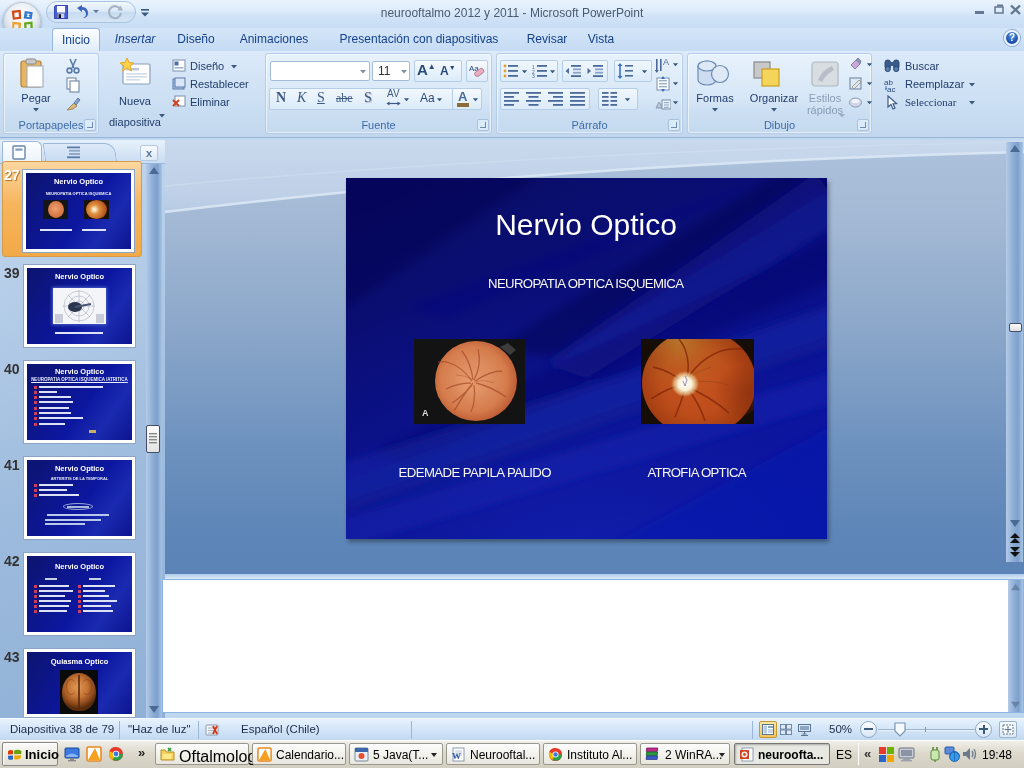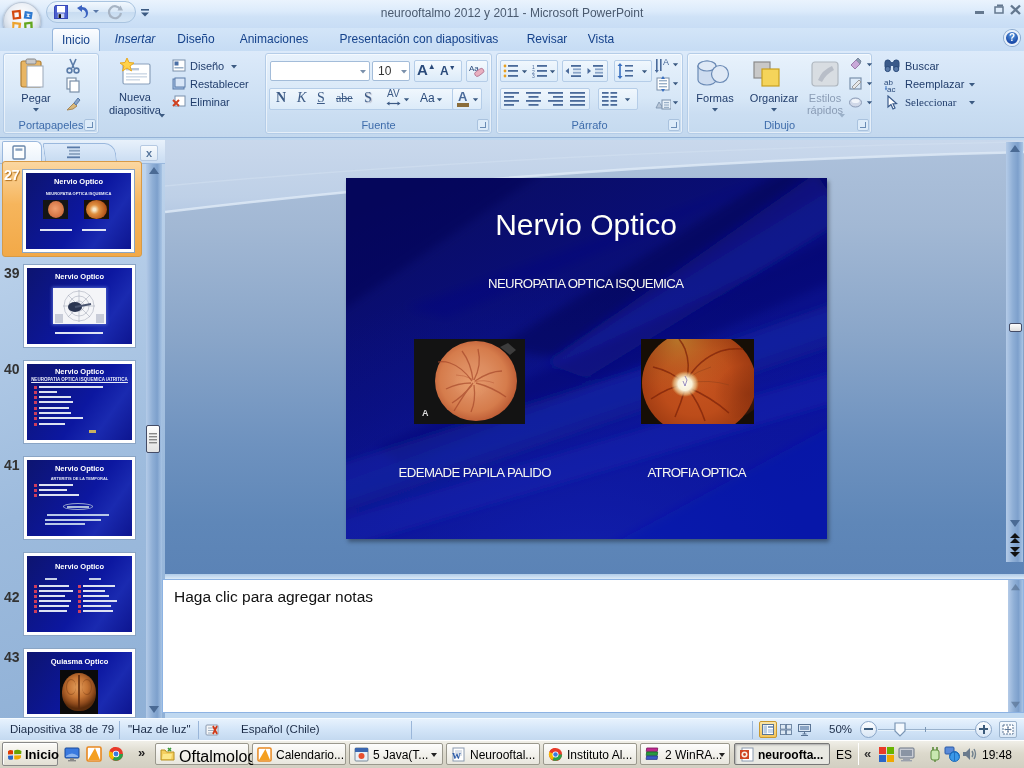--- a/index.html
+++ b/index.html
@@ -143,21 +143,21 @@
   </svg>
 
   <svg class="abs" style="left:118px;top:58px" width="34" height="30" viewBox="0 0 34 30">
     <rect x="5" y="6" width="27" height="20" rx="1.5" fill="#fff" stroke="#8aa0bb" stroke-width="1.2"></rect>
     <rect x="8" y="10" width="13" height="2.4" fill="#b8c6d8"></rect>
     <rect x="8" y="15" width="21" height="1.6" fill="#d2dce8"></rect>
     <rect x="8" y="18" width="21" height="1.6" fill="#d2dce8"></rect>
     <rect x="8" y="21" width="14" height="1.6" fill="#d2dce8"></rect>
     <path d="M9 0 L11 4.5 L16 5 L12 8 L13.5 13 L9 10 L4.5 13 L6 8 L2 5 L7 4.5 Z" fill="#ffd24a" stroke="#e8a820" stroke-width="1"></path>
   </svg>
-  <div class="abs rtxt" style="left:102px;top:91px;width:66px;text-align:center;line-height:13px;">Nueva<br>diapositiva</div>
+  <div class="abs rtxt" style="left:102px;top:91px;width:66px;text-align:center;line-height:21px;">Nueva<br>diapositiva</div>
   <svg class="abs" style="left:158px;top:113px" width="8" height="5" viewBox="0 0 8 5">
       <polygon points="1,1 7,1 4,4.6" fill="#3b5a82"></polygon>
     </svg>
 
   <svg class="abs" style="left:172px;top:59px" width="14" height="13" viewBox="0 0 14 13">
     <rect x="1" y="1" width="12" height="11" fill="#fff" stroke="#7a90ab" stroke-width="1"></rect>
     <rect x="2.5" y="2.5" width="4" height="4" fill="#4a6fa5"></rect>
     <rect x="2.5" y="8" width="9" height="1.5" fill="#9ab0c8"></rect>
   </svg>
   <div class="abs rtxt" style="left:190px;top:60px;">Diseño</div>
@@ -178,21 +178,21 @@
   <div class="abs rtxt" style="left:190px;top:96px;">Eliminar</div>
 
   <div class="abs group" style="left:265px;width:227px;">
     <div class="glabel">Fuente</div>
       <div class="dlg"></div>
   </div>
   <div class="abs" style="left:270px;top:61px;width:100px;height:20px;background:#fff;border:1px solid #a3bcd9;border-radius:2px;"></div>
   <svg class="abs" style="left:359px;top:69px" width="8" height="5" viewBox="0 0 8 5">
       <polygon points="1,1 7,1 4,4.6" fill="#7a90ab"></polygon>
     </svg>
-  <div class="abs" style="left:372px;top:61px;width:38px;height:20px;background:#fff;border:1px solid #a3bcd9;border-radius:2px;font-size:12px;color:#333;padding:2px 0 0 5px;">10</div>
+  <div class="abs" style="left:372px;top:61px;width:38px;height:20px;background:#fff;border:1px solid #a3bcd9;border-radius:2px;font-size:12px;color:#333;padding:2px 0 0 5px;">11</div>
   <svg class="abs" style="left:400px;top:69px" width="8" height="5" viewBox="0 0 8 5">
       <polygon points="1,1 7,1 4,4.6" fill="#7a90ab"></polygon>
     </svg>
   <div class="abs" style="left:414px;top:60px;width:48px;height:22px;border:1px solid #b5cde8;border-radius:2px;background:linear-gradient(#f5fafe,#dcebf9);"></div>
   <div class="abs" style="left:417px;top:61px;font-size:15px;color:#2a4a7a;font-weight:bold;">A<span style="font-size:8px;vertical-align:6px;">▲</span></div>
   <div class="abs" style="left:440px;top:64px;font-size:12px;color:#2a4a7a;font-weight:bold;">A<span style="font-size:7px;vertical-align:5px;">▼</span></div>
   <div class="abs" style="left:466px;top:60px;width:22px;height:22px;border:1px solid #b5cde8;border-radius:2px;background:linear-gradient(#f5fafe,#dcebf9);"></div>
   <svg class="abs" style="left:468px;top:62px" width="18" height="18" viewBox="0 0 18 18">
     <text x="1" y="9" font-size="8" fill="#2a4a7a" font-family="Liberation Sans">Aa</text>
     <rect x="6" y="8" width="10" height="5" rx="2.5" transform="rotate(-35 11 10)" fill="#e8b0c0" stroke="#b07090" stroke-width="0.8"></rect>
@@ -508,21 +508,21 @@
     <div class="tbul" style="top:29px;width:28px;"></div>
     <div class="tbul" style="top:34px;width:40px;"></div>
     <div style="position:absolute;left:36px;top:43px;width:30px;height:7px;border:1px solid #9aa8d0;border-radius:50%;"></div>
     <div style="position:absolute;left:40px;top:45.5px;width:22px;height:2px;background:#a8b8d8;"></div>
     <div class="tline" style="left:20px;top:54px;width:62px;background:#b8c8e8;"></div>
     <div class="tline" style="left:18px;top:59px;width:56px;background:#b8c8e8;"></div>
     <div class="tline" style="left:18px;top:63px;width:40px;background:#b8c8e8;"></div>
   </div>
     </div>
 
-  <div class="abs" style="left:4px;top:553px;color:#333;font-size:14px;font-weight:bold;margin-top:36px;">42</div>
+  <div class="abs" style="left:4px;top:553px;color:#333;font-size:14px;font-weight:bold;">42</div>
   <div class="abs thumb" style="left:23px;top:552px;">
       <div class="tslide">
     <div class="ttitle" style="top:6px;">Nervio Optico</div>
     <div class="tline" style="left:18px;top:22px;width:12px;background:#c8d0e8;"></div>
     <div class="tline" style="left:62px;top:22px;width:12px;background:#c8d0e8;"></div>
     <div class="tbul" style="top:29px;width:30px;"></div>
         <div class="tbul2" style="top:29px;width:32px;"></div>
     <div class="tbul" style="top:34px;width:34px;"></div>
         <div class="tbul2" style="top:34px;width:22px;"></div>
     <div class="tbul" style="top:39px;width:26px;"></div>
@@ -711,21 +711,20 @@
       </svg>
     <svg class="abs" style="left:844px;top:392px" width="12" height="26" viewBox="0 0 12 26">
       <polygon points="6,1 11,6 1,6" fill="#111"></polygon>
         <polygon points="6,6 11,11 1,11" fill="#111"></polygon>
       <polygon points="1,15 11,15 6,20" fill="#111"></polygon>
         <polygon points="1,20 11,20 6,25" fill="#111"></polygon>
     </svg>
   </div>
   <div class="abs" id="splitter"></div>
   <div class="abs" id="notes"></div>
-  <div class="abs" style="left:174px;top:588px;font-size:15.5px;color:#111;">Haga clic para agregar notas</div>
 
   <div class="abs" style="left:1008px;top:580px;width:15px;height:132px;background:linear-gradient(90deg,#b4cbe8,#8fafd6 40%,#7da0cc 70%,#a8c4e4);"></div>
   <svg class="abs" style="left:1010px;top:583px" width="11" height="9" viewBox="0 0 12 10">
       <polygon points="6,1 11,8 1,8" fill="#5a7494" opacity="0.7"></polygon>
     </svg>
   <svg class="abs" style="left:1010px;top:700px" width="11" height="9" viewBox="0 0 12 10">
       <polygon points="1,2 11,2 6,9" fill="#5a7494" opacity="0.7"></polygon>
     </svg>
   <div class="abs" id="statusbar">
     <div class="abs" style="left:10px;top:4px;">Diapositiva 38 de 79</div>

